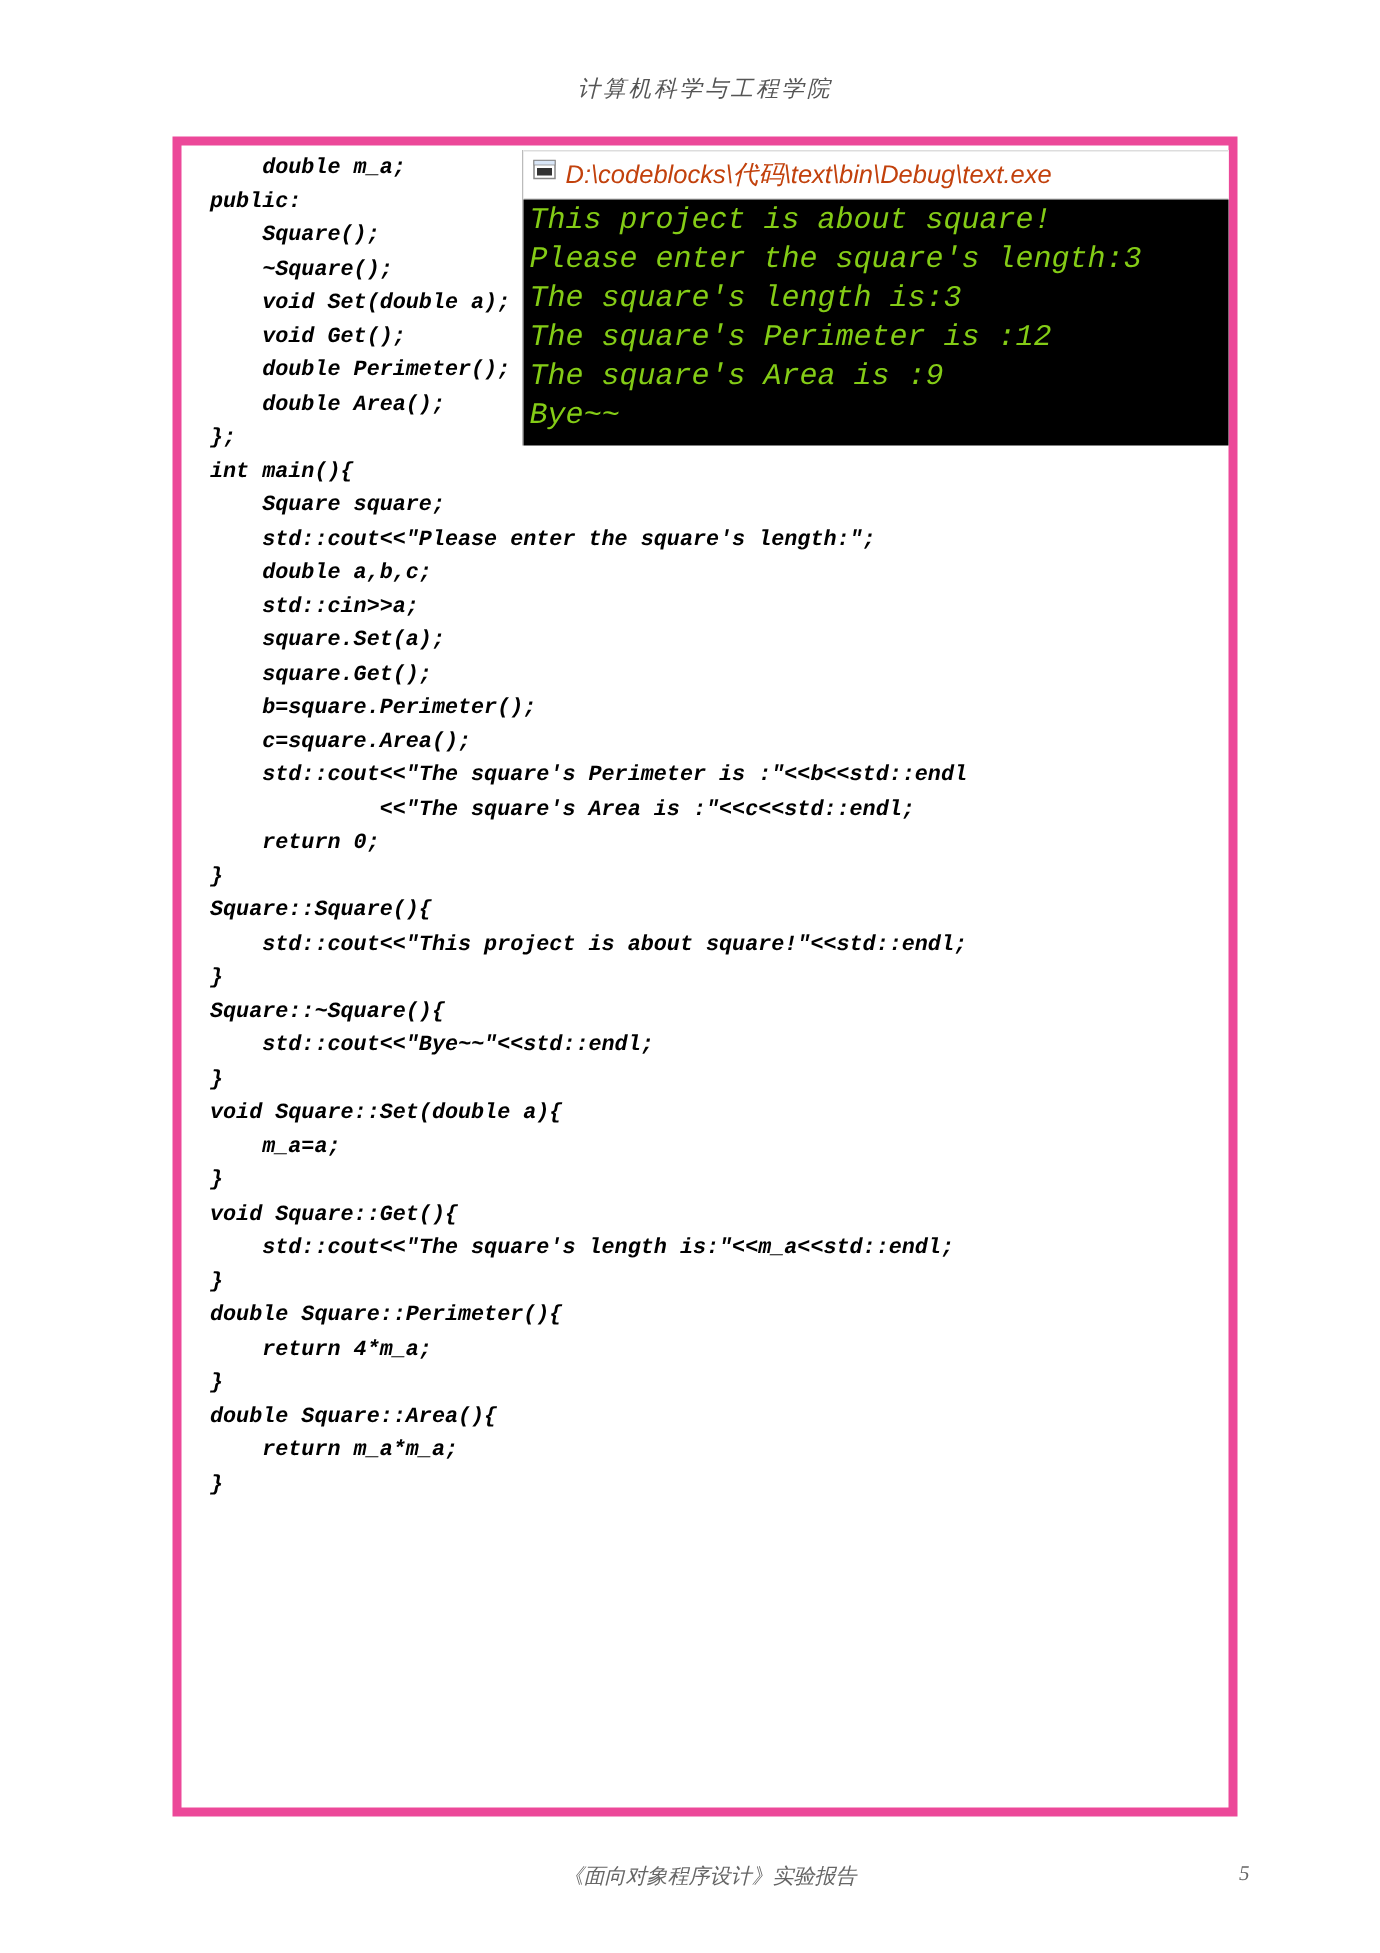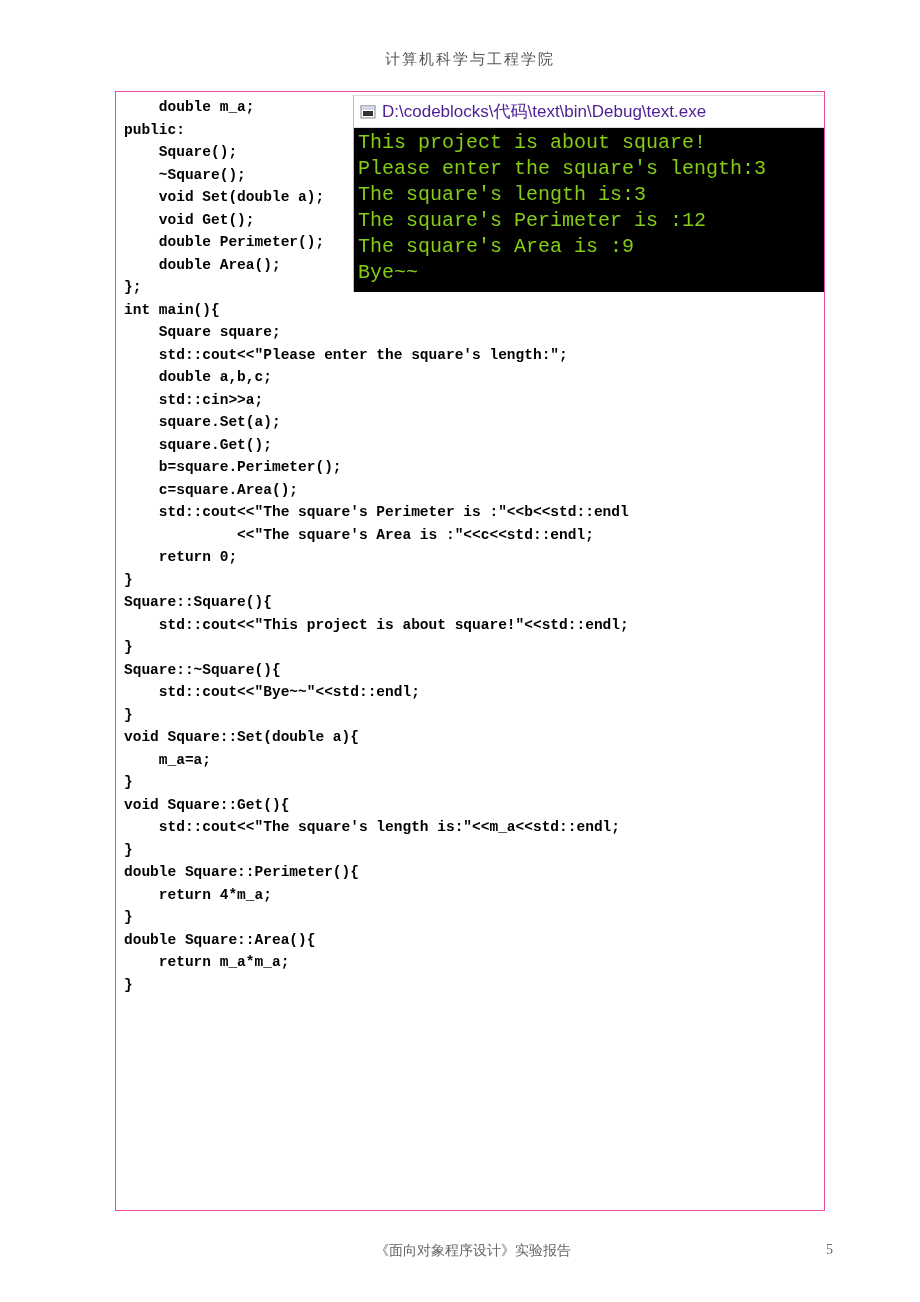--- a/index.html
+++ b/index.html
@@ -8,31 +8,32 @@
     background: #fff;
     font-family: "SimSun", "宋体", serif;
     width: 920px;
   }
   .page {
     width: 920px;
     min-height: 1302px;
     position: relative;
     box-sizing: border-box;
     padding: 50px 95px 40px 115px;
+    font-style: italic;
   }
   .header {
     text-align: center;
     font-size: 15px;
     color: #555;
     letter-spacing: 2px;
     margin-bottom: 22px;
   }
   .content-frame {
-    border: 1px solid #ec4899;
-    padding: 4px 0 4px 0;
+    border: 6px solid #ec4899;
+    padding: 4px 0 4px 11px;
     min-height: 1120px;
     position: relative;
     box-sizing: border-box;
     font-family: "Courier New", "SimHei", monospace;
   }
   .code-block {
     font-family: "Courier New", monospace;
     font-size: 14.5px;
     line-height: 22.5px;
     font-weight: bold;
@@ -48,24 +49,23 @@
     background: #fff;
     z-index: 5;
     border-left: 1px solid #bbb;
   }
   .console-titlebar {
     background: #fff;
     border-top: 1px solid #ddd;
     border-bottom: 1px solid #ddd;
     padding: 4px 6px;
     display: flex;
-    align-items: center;
     font-family: "Microsoft YaHei", sans-serif;
     font-size: 17px;
-    color: #4c1d95;
+    color: #c2410c;
     white-space: nowrap;
     overflow: hidden;
   }
   .console-icon {
     width: 16px;
     height: 16px;
     margin-right: 6px;
     display: inline-flex;
     align-items: center;
     justify-content: center;

